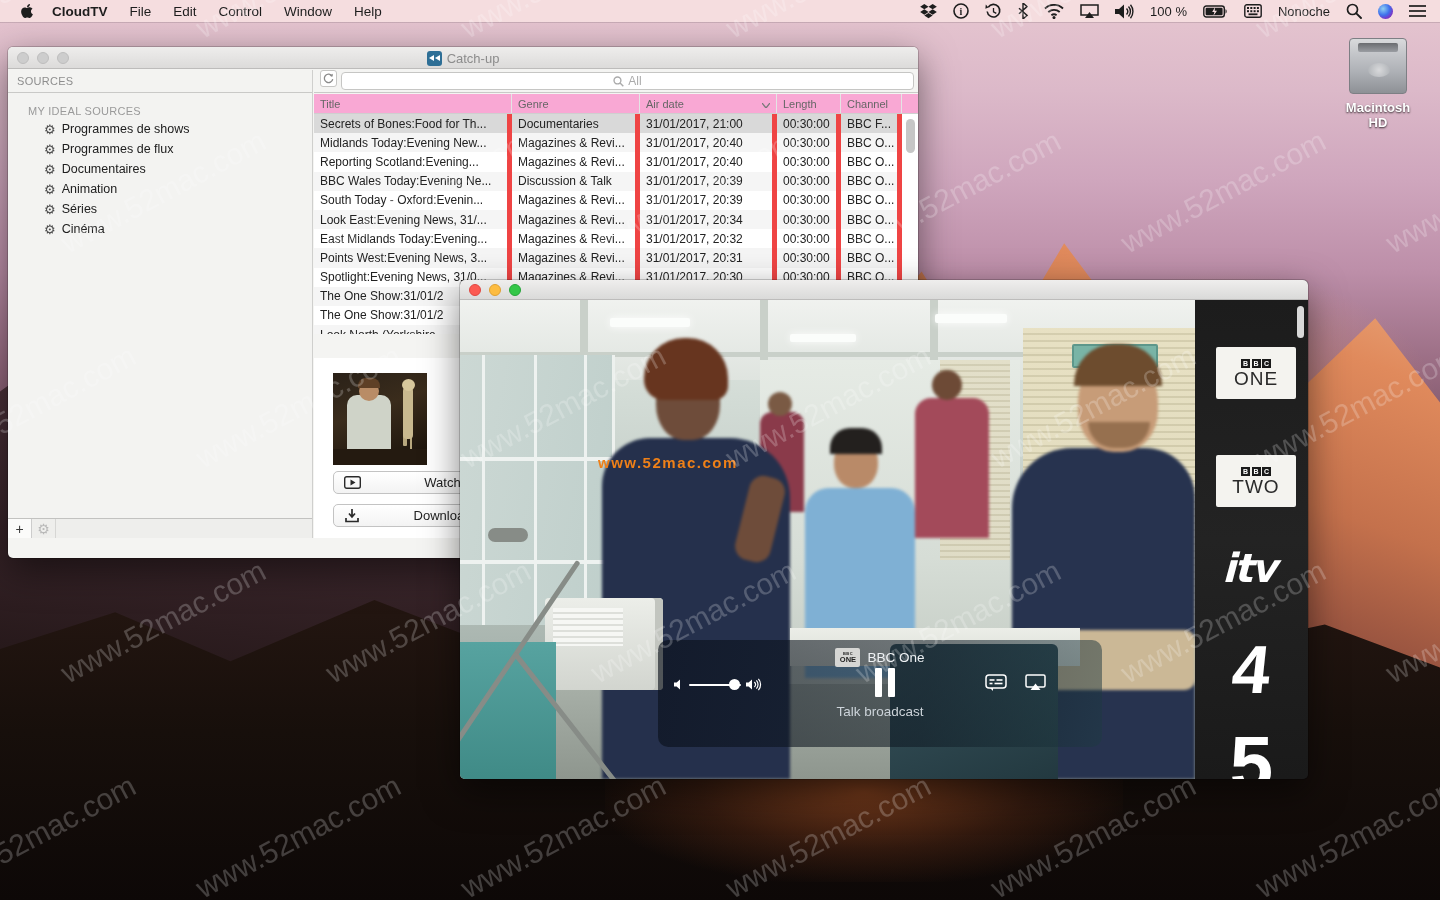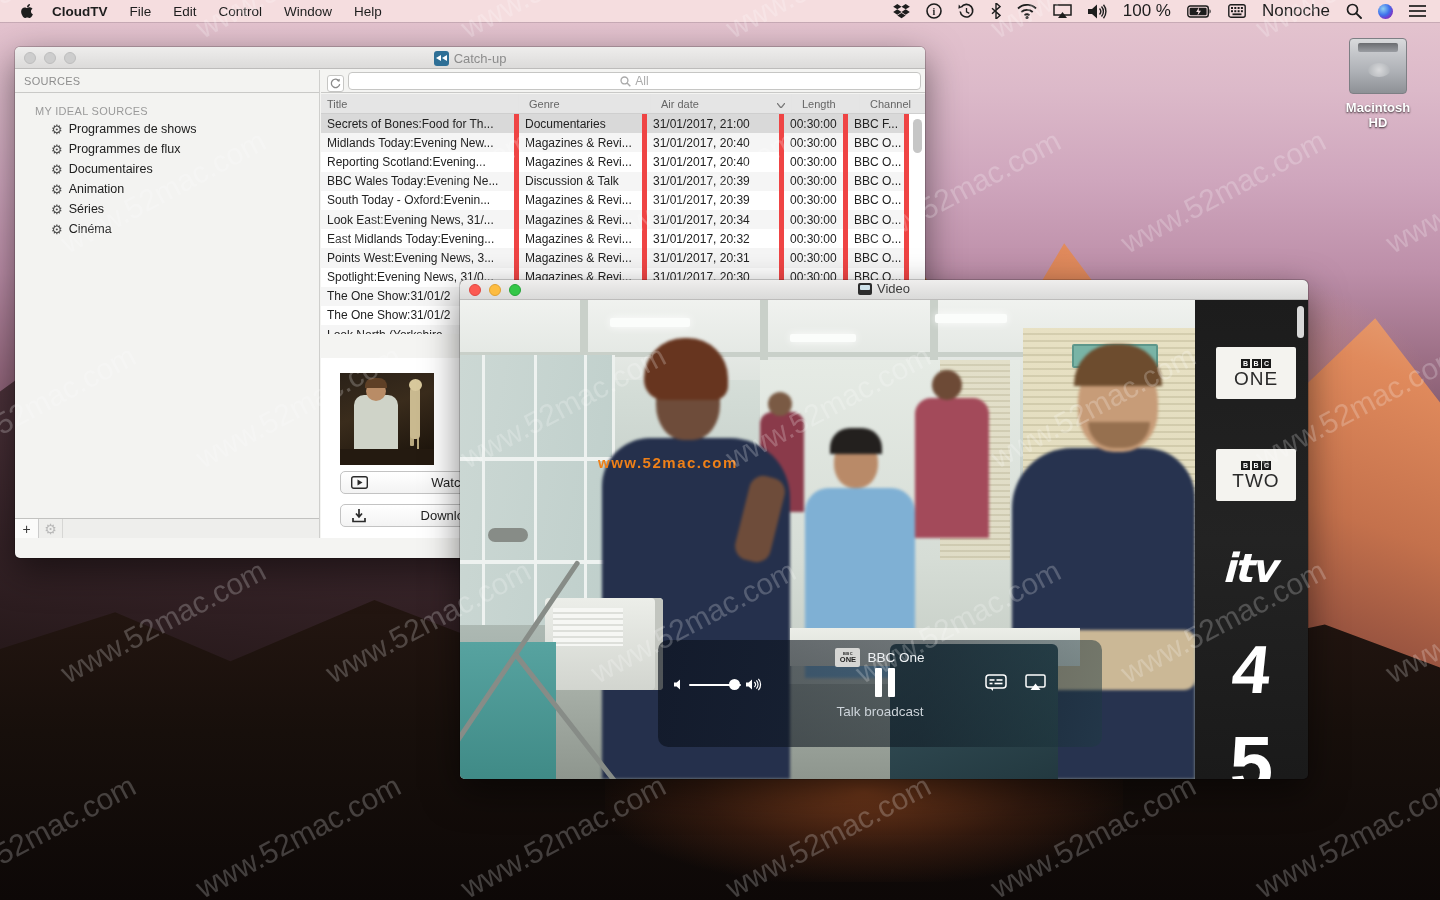--- a/index.html
+++ b/index.html
@@ -24,21 +24,21 @@
       background:radial-gradient(ellipse at center,rgba(244,160,110,.5) 0%,transparent 70%); }
 
   
   .menubar { position:absolute; left:0; top:0; width:1440px; height:22px;
       background:rgba(246,222,224,.96); display:flex; align-items:center;
       font-size:13.5px; color:#1d1d1d; z-index:60; box-shadow:0 1px 0 rgba(0,0,0,.12); }
   .menubar .apple { margin:0 18px 0 20px; display:flex; align-items:center; }
   .menubar .appname { font-weight:bold; margin-right:22px; }
   .menubar .mitem { margin-right:22px; }
   .mb-right { margin-left:auto; display:flex; align-items:center; gap:16px; padding-right:14px; }
-  .mb-right .txt { font-size:17px; }
+  .mb-right .txt { font-size:13px; }
   .micon { display:flex; align-items:center; }
   .siri-orb { width:15px; height:15px; border-radius:50%;
       background:radial-gradient(circle at 34% 32%,#8fd0f2 0%,#3e72ec 45%,#7a35c8 72%,#101a46 100%); }
 
   
   .hd-icon { position:absolute; left:1336px; top:38px; width:84px; text-align:center; z-index:5; }
   .hd-body { width:58px; height:56px; margin:0 auto; border-radius:4px;
       background:linear-gradient(180deg,#d9dadc 0%,#c2c4c8 30%,#aeb1b6 60%,#8e9196 100%);
       border:1px solid #7d7f84; position:relative; }
   .hd-body:before { content:""; position:absolute; left:8px; top:4px; right:8px; height:9px;
@@ -55,21 +55,21 @@
   .lights { display:flex; gap:8px; margin-left:9px; }
   .dot { width:12px; height:12px; border-radius:50%; }
   .dot.inactive { background:#cdcdcd; border:1px solid #bdbdbd; }
   .dot.red { background:#fc5a52; border:1px solid #df4740; }
   .dot.yellow { background:#fdbc40; border:1px solid #dfa032; }
   .dot.green { background:#34c748; border:1px solid #27a53a; }
   .title-center { position:absolute; left:0; right:0; text-align:center; font-size:13px; }
   .title-center .tgroup { display:inline-flex; align-items:center; gap:5px; }
 
   
-  .catchup { left:15px; top:47px; width:910px; height:511px; z-index:10; }
+  .catchup { left:8px; top:47px; width:910px; height:511px; z-index:10; }
   .catchup .title-center { color:#8c8c8c; }
   .cu-icon { width:15px; height:15px; border-radius:3px; background:#2e6f96; display:inline-flex;
       align-items:center; justify-content:center; gap:1px; }
   .cu-icon i, .ats-icon i { width:0; height:0; border-top:3.5px solid transparent; border-bottom:3.5px solid transparent;
       border-right:5px solid #fff; display:block; }
   .cu-body { position:absolute; top:23px; left:0; right:0; bottom:0; }
   .sidebar { position:absolute; left:0; top:0; width:305px; bottom:20px;
       background:#f3f3f1; border-right:1px solid #cfcfcd; }
   .src-hdr { height:23px; line-height:23px; padding-left:9px; font-size:11px; color:#8e8e8e;
       border-bottom:1px solid #c9c9c7; letter-spacing:.3px; }
@@ -82,30 +82,30 @@
   .grp-hdr { margin:12px 0 2px 20px; font-size:11px; color:#9a9a9a; letter-spacing:.3px; }
   .side-item { height:20px; display:flex; align-items:center; padding-left:36px; font-size:12.5px; color:#202020; }
   .gear { color:#4c4c4c; font-size:13px; margin-right:6px; line-height:1; }
   .side-foot { position:absolute; left:0; right:0; bottom:0; height:20px; background:#eeeeec;
       border-top:1px solid #c2c2c0; display:flex; }
   .foot-btn { width:24px; height:19px; display:flex; align-items:center; justify-content:center;
       font-size:14px; color:#3a3a3a; border-right:1px solid #cccccc; background:#fbfbfa; }
   .foot-btn.gear-btn { color:#b9b9b9; background:transparent; border-right:1px solid #d6d6d4; }
 
   .cu-toolbar { position:absolute; left:306px; top:0; right:0; height:23px; background:#f4f4f2;
-      border-bottom:1px solid #c9c9c7; display:flex; align-items:flex-end; }
+      border-bottom:1px solid #c9c9c7; display:flex; align-items:flex-start; }
   .refresh-btn { width:17px; height:17px; margin:0 2px 0 6px; border:1px solid #c6c6c4; border-radius:3px;
       background:#fff; display:flex; align-items:center; justify-content:center; }
   .search-field { flex:1; margin:2px 4px 2px 2px; height:18px; background:#fff; border:1px solid #c6c6c4;
       border-radius:4px; display:flex; align-items:center; justify-content:center; gap:4px;
       color:#ababab; font-size:12px; }
 
   .table-wrap { position:absolute; left:306px; top:24px; right:0; height:240px; background:#fff; overflow:hidden; }
-  .thead { display:flex; height:20px; border-bottom:1px solid #cfcfcf; background:#e5e5e5;
-      font-size:11px; color:#666; align-items:center;justify-content:space-between; }
+  .thead { display:flex; height:20px; border-bottom:1px solid #cfcfcf; background:#f9a8d4;
+      font-size:11px; color:#666; align-items:center; }
   .th { padding-left:6px; border-right:1px solid #e4e4e4; height:100%; display:flex; align-items:center; position:relative; }
   .trow { display:flex; height:19.2px; align-items:center; font-size:12px; color:#222; width:588px; }
   .trow.alt { background:#f5f5f5; }
   .trow.selected { background:#d9d9d9; }
   .tcell { padding-left:6px; border-right:5px solid #ef4444; height:100%; display:flex; align-items:center;
       white-space:nowrap; overflow:hidden; }
   .c0 { width:198px; } .c1 { width:128px; } .c2 { width:137px; } .c3 { width:64px; } .c4 { width:61px; }
   .thead .c4 { border-right:1px solid #e4e4e4; }
   .sort-chev { position:absolute; right:6px; }
   .tscroll { position:absolute; right:3px; top:25px; width:9px; height:34px; border-radius:5px; background:#c6c6c6; }
@@ -190,21 +190,21 @@
 
   .chanbar { position:absolute; right:0; top:20px; width:113px; height:479px;
       background:linear-gradient(180deg,#1c1c1c 0%,#232323 50%,#1a1a1a 100%); }
   .chanbar .vscroll { position:absolute; right:4px; top:6px; width:7px; height:32px; border-radius:4px; background:#d9d9d9; }
   .bbc-tile { position:absolute; left:21px; width:80px; height:52px; background:#f4f3ef; border-radius:2px;
       display:flex; flex-direction:column; align-items:center; justify-content:center; }
   .bbc-blocks { display:flex; gap:1.5px; margin-bottom:1px; }
   .bbc-blocks span { width:9px; height:9px; background:#1a1a1a; color:#fff; font-size:7px; font-weight:bold;
       display:flex; align-items:center; justify-content:center; }
   .bbc-word { font-size:19px; color:#2a2a2a; letter-spacing:1px; line-height:1; font-family:"Liberation Sans",sans-serif; }
-  .tile-one { top:47px; } .tile-two { top:149px; }
+  .tile-one { top:47px; } .tile-two { top:155px; }
   .logo-itv { position:absolute; left:0; width:113px; top:245px; text-align:center; color:#fff;
       font-size:40px; font-weight:bold; font-style:italic; letter-spacing:-2px;
       font-family:"DejaVu Sans", sans-serif; transform:skewX(-4deg); }
   .logo-4 { position:absolute; left:0; width:113px; top:330px; text-align:center; color:#fff;
       font-size:68px; font-weight:bold; font-family:"Liberation Sans",sans-serif; transform:skewX(-6deg); }
   .logo-5 { position:absolute; left:0; width:113px; top:418px; text-align:center; color:#fff;
       font-size:78px; font-weight:bold; font-family:"Liberation Sans",sans-serif; }
 
   
   .wm-layer { position:absolute; inset:0; z-index:90; pointer-events:none; overflow:hidden; }
@@ -549,24 +549,20 @@
   </div>
 </div>
 
 <div class="window videowin">
   <div class="titlebar">
     <div class="lights">
       <span class="dot red"></span>
       <span class="dot yellow"></span>
       <span class="dot green"></span>
     </div>
-    <div class="title-center"><span class="tgroup">
-      <span class="tv-icon"></span>
-      <span>Video</span>
-    </span></div>
   </div>
 
   <div class="scene">
     <div class="ceiling"></div>
     <div class="beam" style="left:120px;top:0;width:8px;height:80px;"></div>
     <div class="beam" style="left:300px;top:0;width:8px;height:80px;"></div>
     <div class="beam" style="left:470px;top:0;width:8px;height:80px;"></div>
     <div class="beam" style="left:0;top:52px;width:735px;height:5px;"></div>
     <div class="striplight" style="left:150px;top:18px;width:80px;height:9px;"></div>
     <div class="striplight" style="left:330px;top:34px;width:66px;height:8px;"></div>

